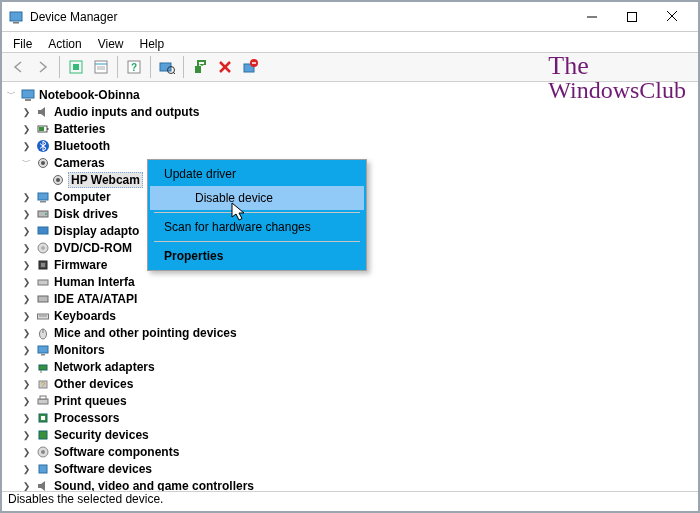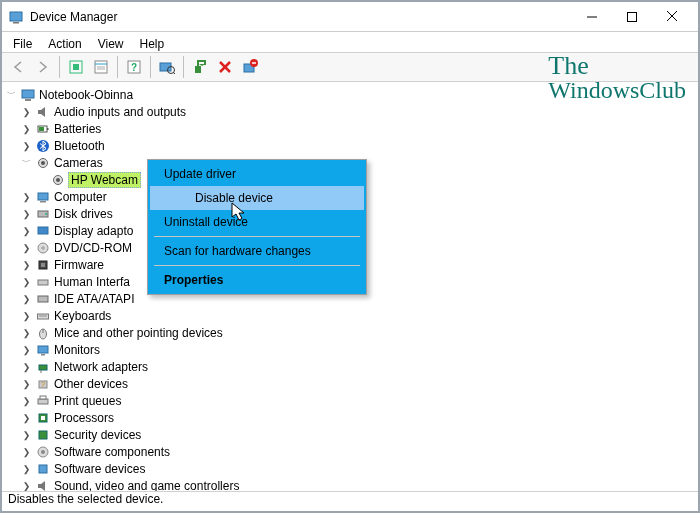--- a/index.html
+++ b/index.html
@@ -12,30 +12,30 @@
   .winctrl { width: 40px; height: 28px; display:flex; align-items:center; justify-content:center; }
   .menubar { height: 20px; display: flex; align-items: flex-end; padding: 0 4px; gap: 2px; }
   .menuitem { padding: 1px 7px; font-size: 12px; }
   .toolbar-wrap { border-top: 1px solid #d0d0d0; border-bottom: 1px solid #d0d0d0; background: #f7f7f7; height: 30px; display:flex; align-items:center; padding: 0 4px; gap:1px; }
   .tbtn { width: 24px; height: 24px; border: 1px solid transparent; display:flex; align-items:center; justify-content:center; border-radius:2px; }
   .tsep { width:1px; height:22px; background:#c0c0c0; margin: 0 3px; }
   .tree { flex:1; overflow:auto; padding: 4px 2px 2px 2px; position:relative; }
   .node { display:flex; align-items:center; height:17px; font-size:12px; white-space:nowrap; }
   .twisty { width:15px; display:flex; align-items:center; justify-content:center; color:#555; font-size:9px; }
   .devicon { width:18px; height:16px; display:flex; align-items:center; justify-content:center; }
-  .label { padding: 0 2px; }
-  .selected .label { background:#bef264; border:1px dotted #7aa7d8; margin:-1px 1px; }
+  .label { padding: 0 2px; font-weight: bold; }
+  .selected .label { background:#e5e5e5; border:1px dotted #7aa7d8; margin:-1px 1px; }
   .statusbar { height:20px; border-top:1px solid #d0d0d0; font-size:12px; display:flex; padding: 0 6px; }
   .ctxmenu { position:absolute; left:145px; top:157px; width:220px; background:#0ea5e9; border:1px solid #a0a0a0; box-shadow: 3px 3px 5px rgba(0,0,0,0.25); z-index:30; padding:2px; }
   .ctxitem { padding: 5px 14px; font-size:12px; }
   .ctxitem.hl { background:#91c9f7;padding-left:45px; }
   .ctxitem.bold { font-weight:bold; }
   .ctxsep { height:1px; background:#c5c5c5; margin: 2px 4px; }
   .cursor { position:absolute; left:229px; top:200px; z-index:40; pointer-events:none; }
-  .watermark { position:absolute; right:12px; top:52px; z-index:20; font-family: "Book Antiqua","Palatino Linotype",serif; font-size:26px; color:#0f766e; line-height:0.95; text-align:left; pointer-events:none; }
+  .watermark { position:absolute; right:12px; top:52px; z-index:20; font-family: "Book Antiqua","Palatino Linotype",serif; font-size:26px; color:#701a75; line-height:0.95; text-align:left; pointer-events:none; }
   .watermark .w2 { font-size:24px; }
   svg { display:block; }
 </style>
 </head>
 <body>
 
 <div class="outer">
 
   <div class="titlebar">
     <span class="icon">
@@ -378,21 +378,20 @@
   </div>
 
   <div class="statusbar">
     <span>Disables the selected device.</span>
   </div>
 </div>
 
 <div class="ctxmenu">
   <div class="ctxitem">Update driver</div>
   <div class="ctxitem hl">Disable device</div>
-  <div class="ctxitem">Uninstall device</div>
   <div class="ctxsep"></div>
   <div class="ctxitem">Scan for hardware changes</div>
   <div class="ctxsep"></div>
   <div class="ctxitem bold">Properties</div>
 </div>
 
 <div class="cursor">
   <svg width="18" height="20">
       <path d="M1 1 L1 15 L5 12 L8 18 L11 16.5 L8 11 L13 11 Z" fill="#fff" stroke="#000" stroke-width="1"></path>
     </svg>

